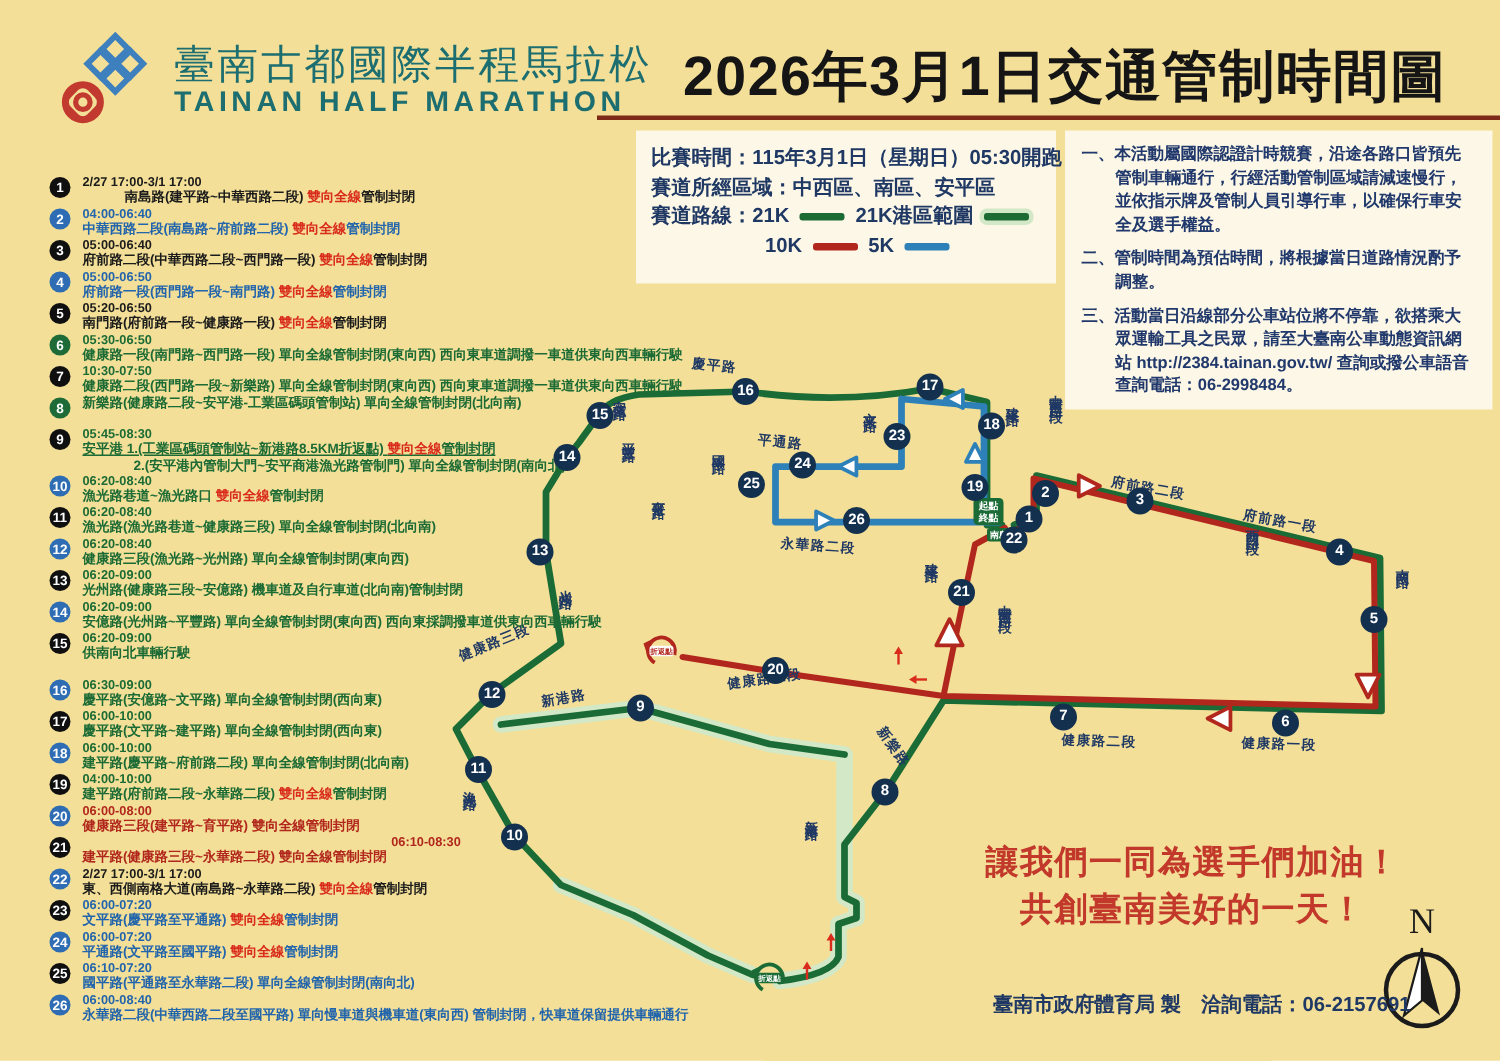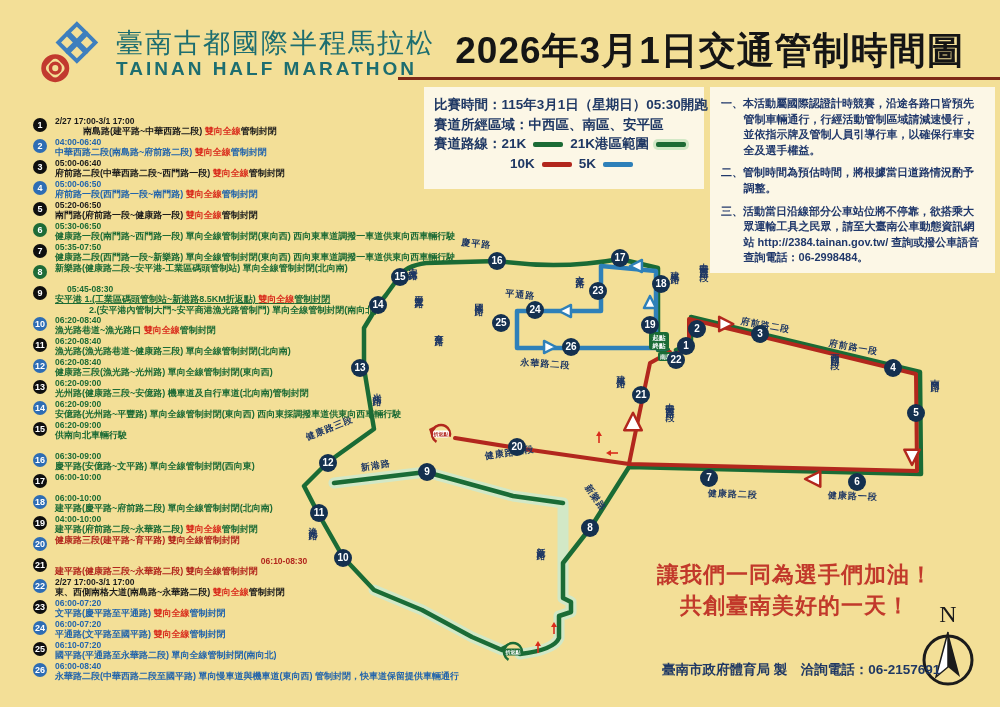--- a/index.html
+++ b/index.html
@@ -117,30 +117,30 @@
         <div class="ctime" style="color: rgb(27, 27, 27);">05:20-06:50</div>
         <div class="cdesc" style="color: rgb(27, 27, 27);"><span>南門路(府前路一段~健康路一段) </span><span class="chl">雙向全線</span><span>管制封閉</span></div>
       </div>
       <div class="closure-item" style="height: 21px;">
         <span class="cbadge" style="background: rgb(30, 107, 55);">6</span>
         <div class="ctime" style="color: rgb(28, 107, 53);">05:30-06:50</div>
         <div class="cdesc" style="color: rgb(28, 107, 53);"><span>健康路一段(南門路~西門路一段) 單向全線管制封閉(東向西) 西向東車道調撥一車道供東向西車輛行駛</span></div>
       </div>
       <div class="closure-item" style="height: 21px;">
         <span class="cbadge" style="background: rgb(15, 15, 15);">7</span>
-        <div class="ctime" style="color: rgb(28, 107, 53);">05:35-07:50</div>
+        <div class="ctime" style="color: rgb(28, 107, 53);">10:30-07:50</div>
         <div class="cdesc" style="color: rgb(28, 107, 53);"><span>健康路二段(西門路一段~新樂路) 單向全線管制封閉(東向西) 西向東車道調撥一車道供東向西車輛行駛</span></div>
       </div>
       <div class="closure-item" style="height: 21px;">
         <span class="cbadge" style="background: rgb(30, 107, 55);">8</span>
         <div class="cdesc" style="color: rgb(28, 107, 53);"><span>新樂路(健康路二段~安平港-工業區碼頭管制站) 單向全線管制封閉(北向南)</span></div>
       </div>
       <div class="closure-item" style="height: 31px;">
         <span class="cbadge" style="background: rgb(15, 15, 15);">9</span>
-        <div class="ctime" style="color: rgb(28, 107, 53); margin-left: 12px;">05:45-08:30</div>
+        <div class="ctime" style="color: rgb(28, 107, 53);">05:45-08:30</div>
         <div class="cdesc" style="color: rgb(28, 107, 53); text-decoration: underline;"><span>安平港 1.(工業區碼頭管制站~新港路8.5KM折返點) </span><span class="chl">雙向全線</span><span>管制封閉</span></div>
         <div class="cdesc" style="color: rgb(28, 107, 53); margin-left: 34px;">2.(安平港內管制大門~安平商港漁光路管制門) 單向全線管制封閉(南向北)</div>
       </div>
       <div class="closure-item" style="height: 21px;">
         <span class="cbadge" style="background: rgb(46, 109, 180);">10</span>
         <div class="ctime" style="color: rgb(28, 107, 53);">06:20-08:40</div>
         <div class="cdesc" style="color: rgb(28, 107, 53);"><span>漁光路巷道~漁光路口 </span><span class="chl">雙向全線</span><span>管制封閉</span></div>
       </div>
       <div class="closure-item" style="height: 21px;">
         <span class="cbadge" style="background: rgb(15, 15, 15);">11</span>
@@ -168,33 +168,35 @@
         <div class="cdesc" style="color: rgb(28, 107, 53); margin-left: 0px;">供南向北車輛行駛</div>
       </div>
       <div class="closure-item" style="height: 21px;">
         <span class="cbadge" style="background: rgb(46, 109, 180);">16</span>
         <div class="ctime" style="color: rgb(28, 107, 53);">06:30-09:00</div>
         <div class="cdesc" style="color: rgb(28, 107, 53);"><span>慶平路(安億路~文平路) 單向全線管制封閉(西向東)</span></div>
       </div>
       <div class="closure-item" style="height: 21px;">
         <span class="cbadge" style="background: rgb(15, 15, 15);">17</span>
         <div class="ctime" style="color: rgb(28, 107, 53);">06:00-10:00</div>
+        <div class="cdesc" style="color: rgb(28, 107, 53);"><span>慶平路(文平路~建平路) 單向全線管制封閉(西向東)</span></div>
       </div>
       <div class="closure-item" style="height: 21px;">
         <span class="cbadge" style="background: rgb(46, 109, 180);">18</span>
         <div class="ctime" style="color: rgb(28, 107, 53);">06:00-10:00</div>
         <div class="cdesc" style="color: rgb(28, 107, 53);"><span>建平路(慶平路~府前路二段) 單向全線管制封閉(北向南)</span></div>
       </div>
       <div class="closure-item" style="height: 21px;">
         <span class="cbadge" style="background: rgb(15, 15, 15);">19</span>
         <div class="ctime" style="color: rgb(28, 107, 53);">04:00-10:00</div>
         <div class="cdesc" style="color: rgb(28, 107, 53);"><span>建平路(府前路二段~永華路二段) </span><span class="chl">雙向全線</span><span>管制封閉</span></div>
       </div>
       <div class="closure-item" style="height: 21px;">
         <span class="cbadge" style="background: rgb(46, 109, 180);">20</span>
+        <div class="ctime" style="color: rgb(178, 39, 29);">06:00-08:00</div>
         <div class="cdesc" style="color: rgb(178, 39, 29);"><span>健康路三段(建平路~育平路) 雙向全線管制封閉</span></div>
       </div>
       <div class="closure-item" style="height: 21px;">
         <span class="cbadge" style="background: rgb(15, 15, 15);">21</span>
         <div class="ctime" style="color: rgb(178, 39, 29); text-align: center;">06:10-08:30</div>
         <div class="cdesc" style="color: rgb(178, 39, 29);"><span>建平路(健康路三段~永華路二段) 雙向全線管制封閉</span></div>
       </div>
       <div class="closure-item" style="height: 21px;">
         <span class="cbadge" style="background: rgb(46, 109, 180);">22</span>
         <div class="ctime" style="color: rgb(27, 27, 27);">2/27 17:00-3/1 17:00</div>

